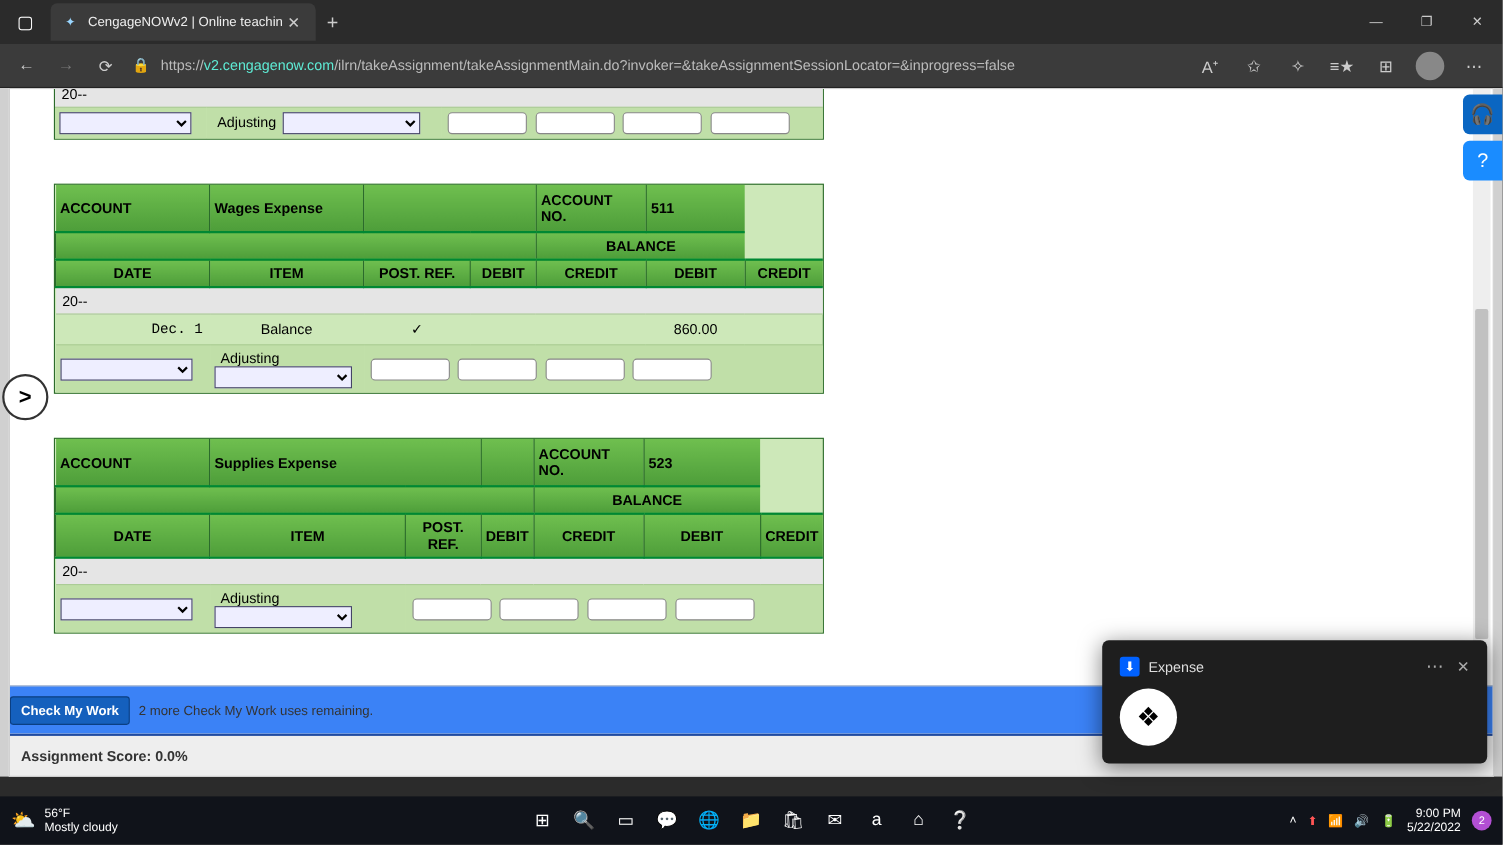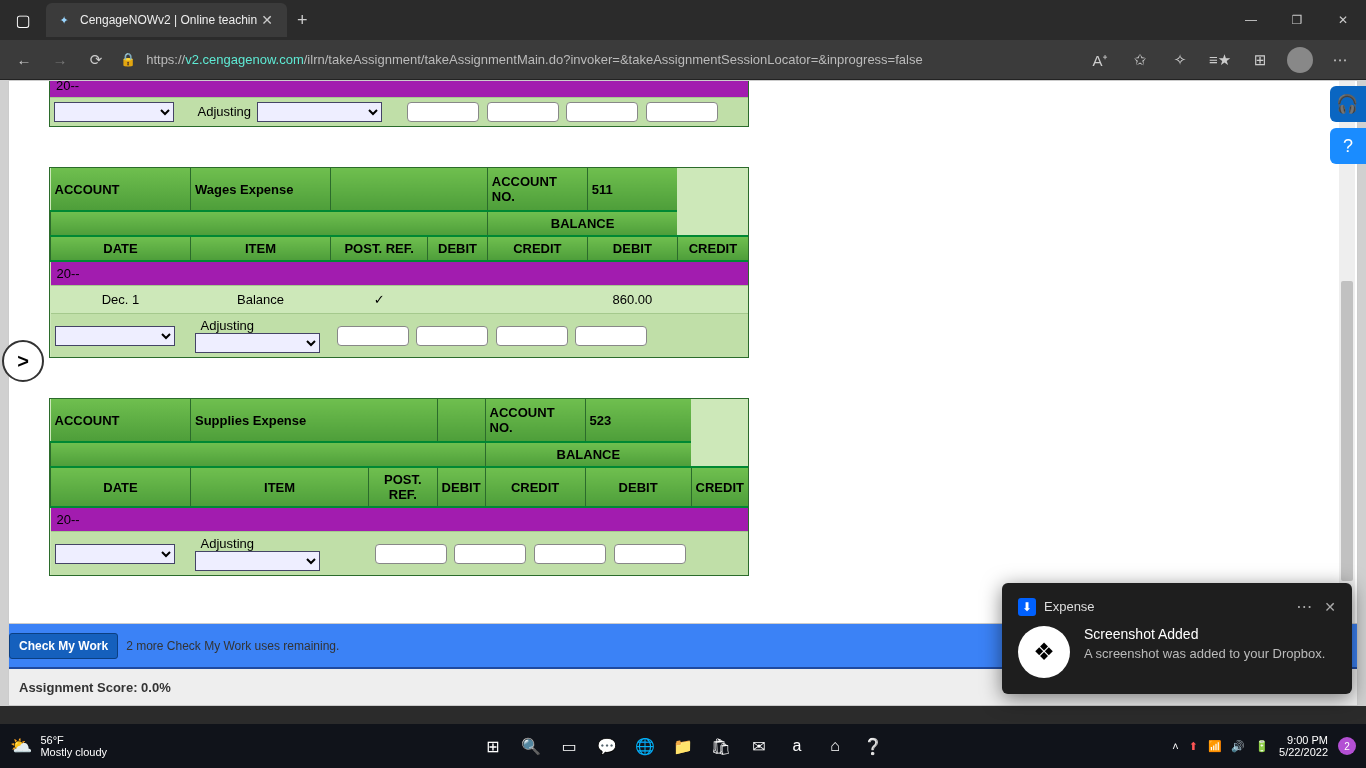--- a/index.html
+++ b/index.html
@@ -31,23 +31,23 @@
 .page { background:#fff; margin:0 8px 0 8px; flex:1; position:relative; overflow:hidden; border:1px solid #ccc;}
 .content { position:absolute; top:-10px; left:40px; right:40px; bottom:0; padding-top:0;}
 
 
 .ledger { border:1px solid #2b6b2b; width:700px; margin-bottom:40px; background:#cde8b9; }
 .ledger table { width:100%; border-collapse:collapse; font-size:13px;}
 .hdr-row td { background:linear-gradient(#6fbf4f,#4e9e3a); color:#000; font-weight:bold; border-left:1px solid #2b6b2b; padding:6px 4px;}
 .hdr-row td:first-child { border-left:none;}
 .sub-row td { background:linear-gradient(#6fbf4f,#4e9e3a); color:#000; font-weight:bold; text-align:center; border-left:1px solid #2b6b2b; border-top:2px solid #083; padding:4px;}
 .col-row td { background:linear-gradient(#6fbf4f,#4e9e3a); color:#000; font-weight:bold; text-align:center; border-left:1px solid #2b6b2b; border-top:2px solid #083; padding:4px;}
-.yr-row td { background:#a21caf; padding:4px 6px; font-size:13px; border-top:2px solid #083;margin-left:18px;}
+.yr-row td { background:#e5e5e5; padding:4px 6px; font-size:13px; border-top:2px solid #083;margin-left:18px;}
 .data-row td { padding:6px; text-align:center; border-top:1px solid #a5c98d;}
-.data-row td:first-child { text-align:center;}
+.data-row td:first-child { text-align:right;font-family:Liberation Mono, monospace;}
 .data-row.alt td { background:#d4ebc0;}
 .input-row td { background:#c0dfa8; padding:4px; border-top:1px solid #a5c98d;}
 .pick { width:120px; height:20px; background:#eef; border:1px solid #446; font-size:11px;}
 .smallpick { width:125px; height:20px; background:#eef; border:1px solid #446; font-size:11px;}
 .txtin { width:72px; height:20px; background:#fff; border:1px solid #888; border-radius:4px; margin:0 2px;}
 .adjlabel { font-size:13px; padding:0 6px;}
 
 
 .checkbar { position:absolute; bottom:38px; left:0; right:0; height:44px; border-top:1px solid #ccc; display:flex; align-items:center; padding:0 0; background:#3b82f6;}
 .checkbtn { background:#1560bd; color:#fff; border:1px solid #0b3f82; border-radius:3px; padding:5px 9px; font-size:12px; font-weight:bold;}
@@ -266,24 +266,20 @@
 
 <div class="toast">
   <div class="trow">
     <div class="dbx">⬇</div>
     <div class="tname">Expense</div>
     <div class="tdots">⋯</div>
     <div class="tclose">✕</div>
   </div>
   <div class="tbody">
     <div class="ticon">❖</div>
-    <div class="ttxt">
-      <div class="tt">Screenshot Added</div>
-      <div class="tm">A screenshot was added to your Dropbox.</div>
-    </div>
   </div>
 </div>
 
 <div class="taskbar">
   <div class="weather">
     <span class="wicon">⛅</span>
     <div>
       <div>56°F</div>
       <div>Mostly cloudy</div>
     </div>

